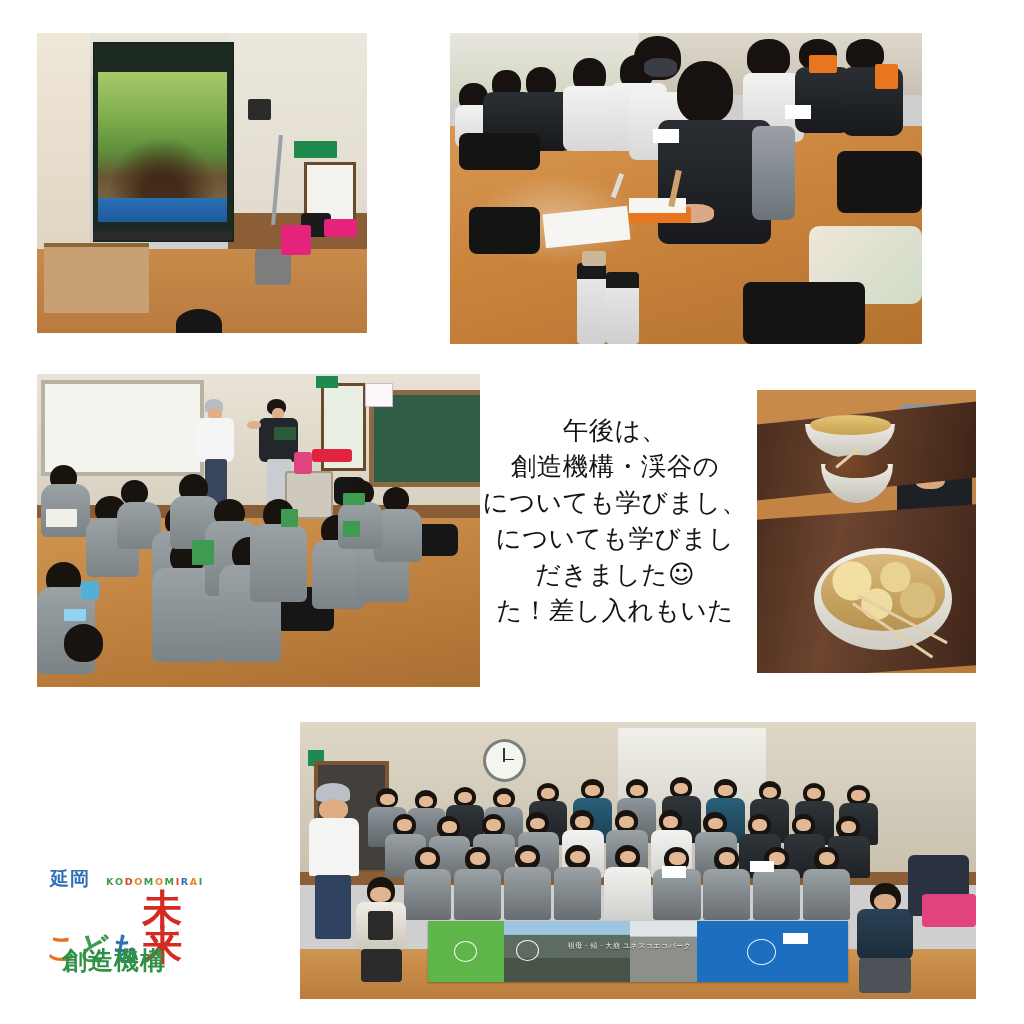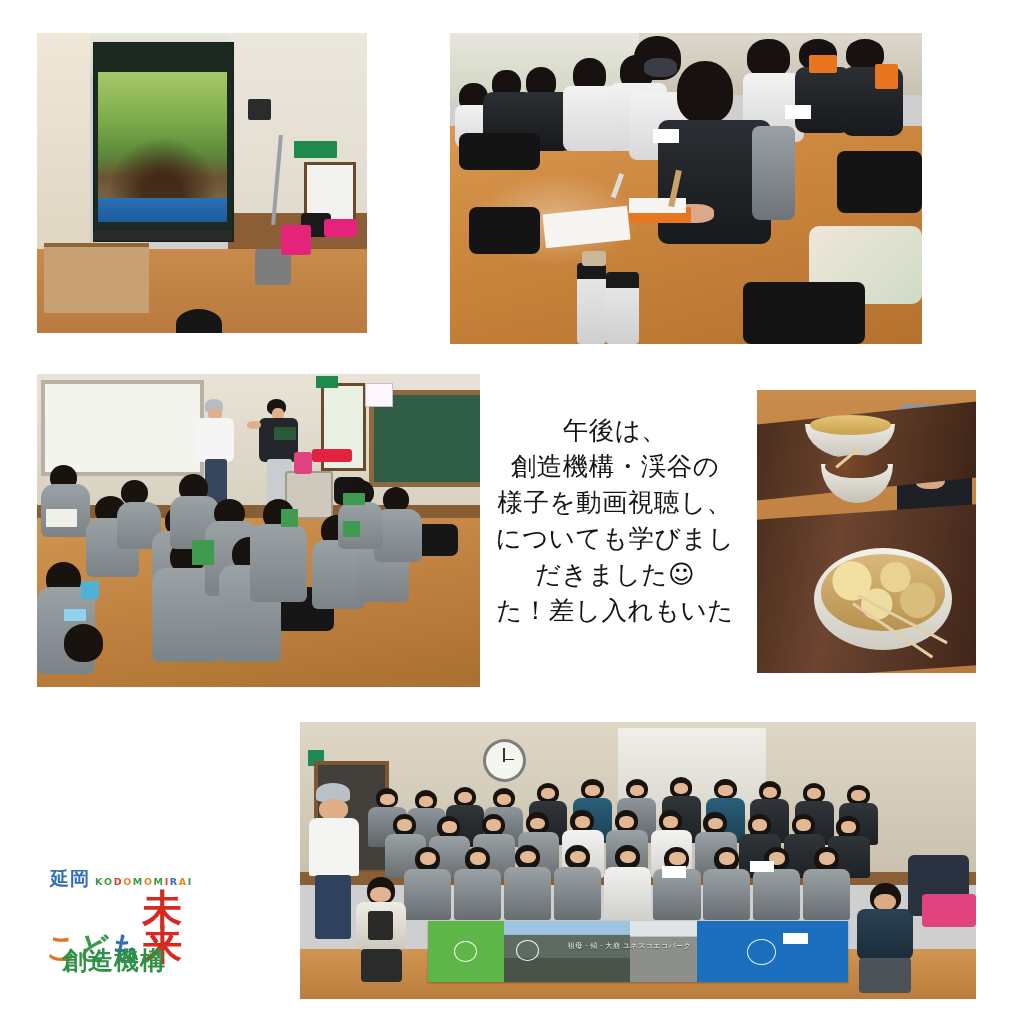--- a/index.html
+++ b/index.html
@@ -174,21 +174,21 @@
   #caption{position:absolute;left:480px;top:375px;width:270px;height:290px;
     display:flex;flex-direction:column;justify-content:center;align-items:center;}
   #caption .line{
     font-family:"DejaVu Sans","Liberation Sans",sans-serif;
     font-size:25.5px;line-height:36px;color:#141414;
     letter-spacing:0.5px;white-space:nowrap;font-weight:400;text-align:center;}
   #caption .line.first{text-align:center;}
 
   
   #logo{position:absolute;left:40px;top:866px;width:180px;height:122px;}
-  #logo .row1{position:absolute;left:10px;top:0;display:flex;align-items:baseline;gap:5px;}
+  #logo .row1{position:absolute;left:10px;top:0;display:flex;align-items:baseline;gap:16px;}
   #logo .nobeoka{font-family:"DejaVu Sans","Liberation Sans",sans-serif;
     font-size:19px;font-weight:bold;color:#2f6fb5;letter-spacing:1px;}
   #logo .romaji{font-family:"DejaVu Sans","Liberation Sans",sans-serif;
     font-size:9.5px;font-weight:bold;letter-spacing:1.6px;}
   #logo .romaji span{display:inline-block;}
   #logo .row2{position:absolute;left:6px;top:25px;display:flex;align-items:flex-end;}
   #logo .row2 .k{font-family:"DejaVu Sans","Liberation Sans",sans-serif;
     font-size:31px;font-weight:bold;line-height:1;}
   #logo .row2 .mirai{font-family:"DejaVu Sans","Liberation Sans",sans-serif;
     font-size:40px;font-weight:bold;color:#d32b22;line-height:.9;margin-left:1px;}
@@ -551,21 +551,21 @@
 
       <div class="privacy" style="left:53.5%;top:52%;width:3.6%;height:4.3%;"></div>
       <div class="privacy" style="left:66.5%;top:50%;width:3.6%;height:4.3%;"></div>
       <div class="privacy" style="left:71.5%;top:76%;width:3.6%;height:4.3%;"></div>
     </div>
   </div>
 
   <div id="caption">
     <div class="line first">午後は、</div>
     <div class="line">創造機構・渓谷の</div>
-    <div class="line">様子を動画視聴し、</div>
+    <div class="line">についても学びまし、</div>
     <div class="line">についても学びまし</div>
     <div class="line">だきました☺</div>
     <div class="line">た！差し入れもいた</div>
   </div>
 
   <div id="logo">
     <div class="row1">
       <span class="nobeoka">延岡</span>
       <span class="romaji" id="romaji-holder"><span style="color: rgb(63, 154, 77);">K</span><span style="color: rgb(63, 154, 77);">O</span><span style="color: rgb(217, 66, 44);">D</span><span style="color: rgb(232, 133, 31);">O</span><span style="color: rgb(63, 154, 77);">M</span><span style="color: rgb(232, 133, 31);">O</span><span style="color: rgb(63, 154, 77);">M</span><span style="color: rgb(217, 66, 44);">I</span><span style="color: rgb(47, 111, 181);">R</span><span style="color: rgb(232, 133, 31);">A</span><span style="color: rgb(63, 154, 77);">I</span></span>
     </div>

